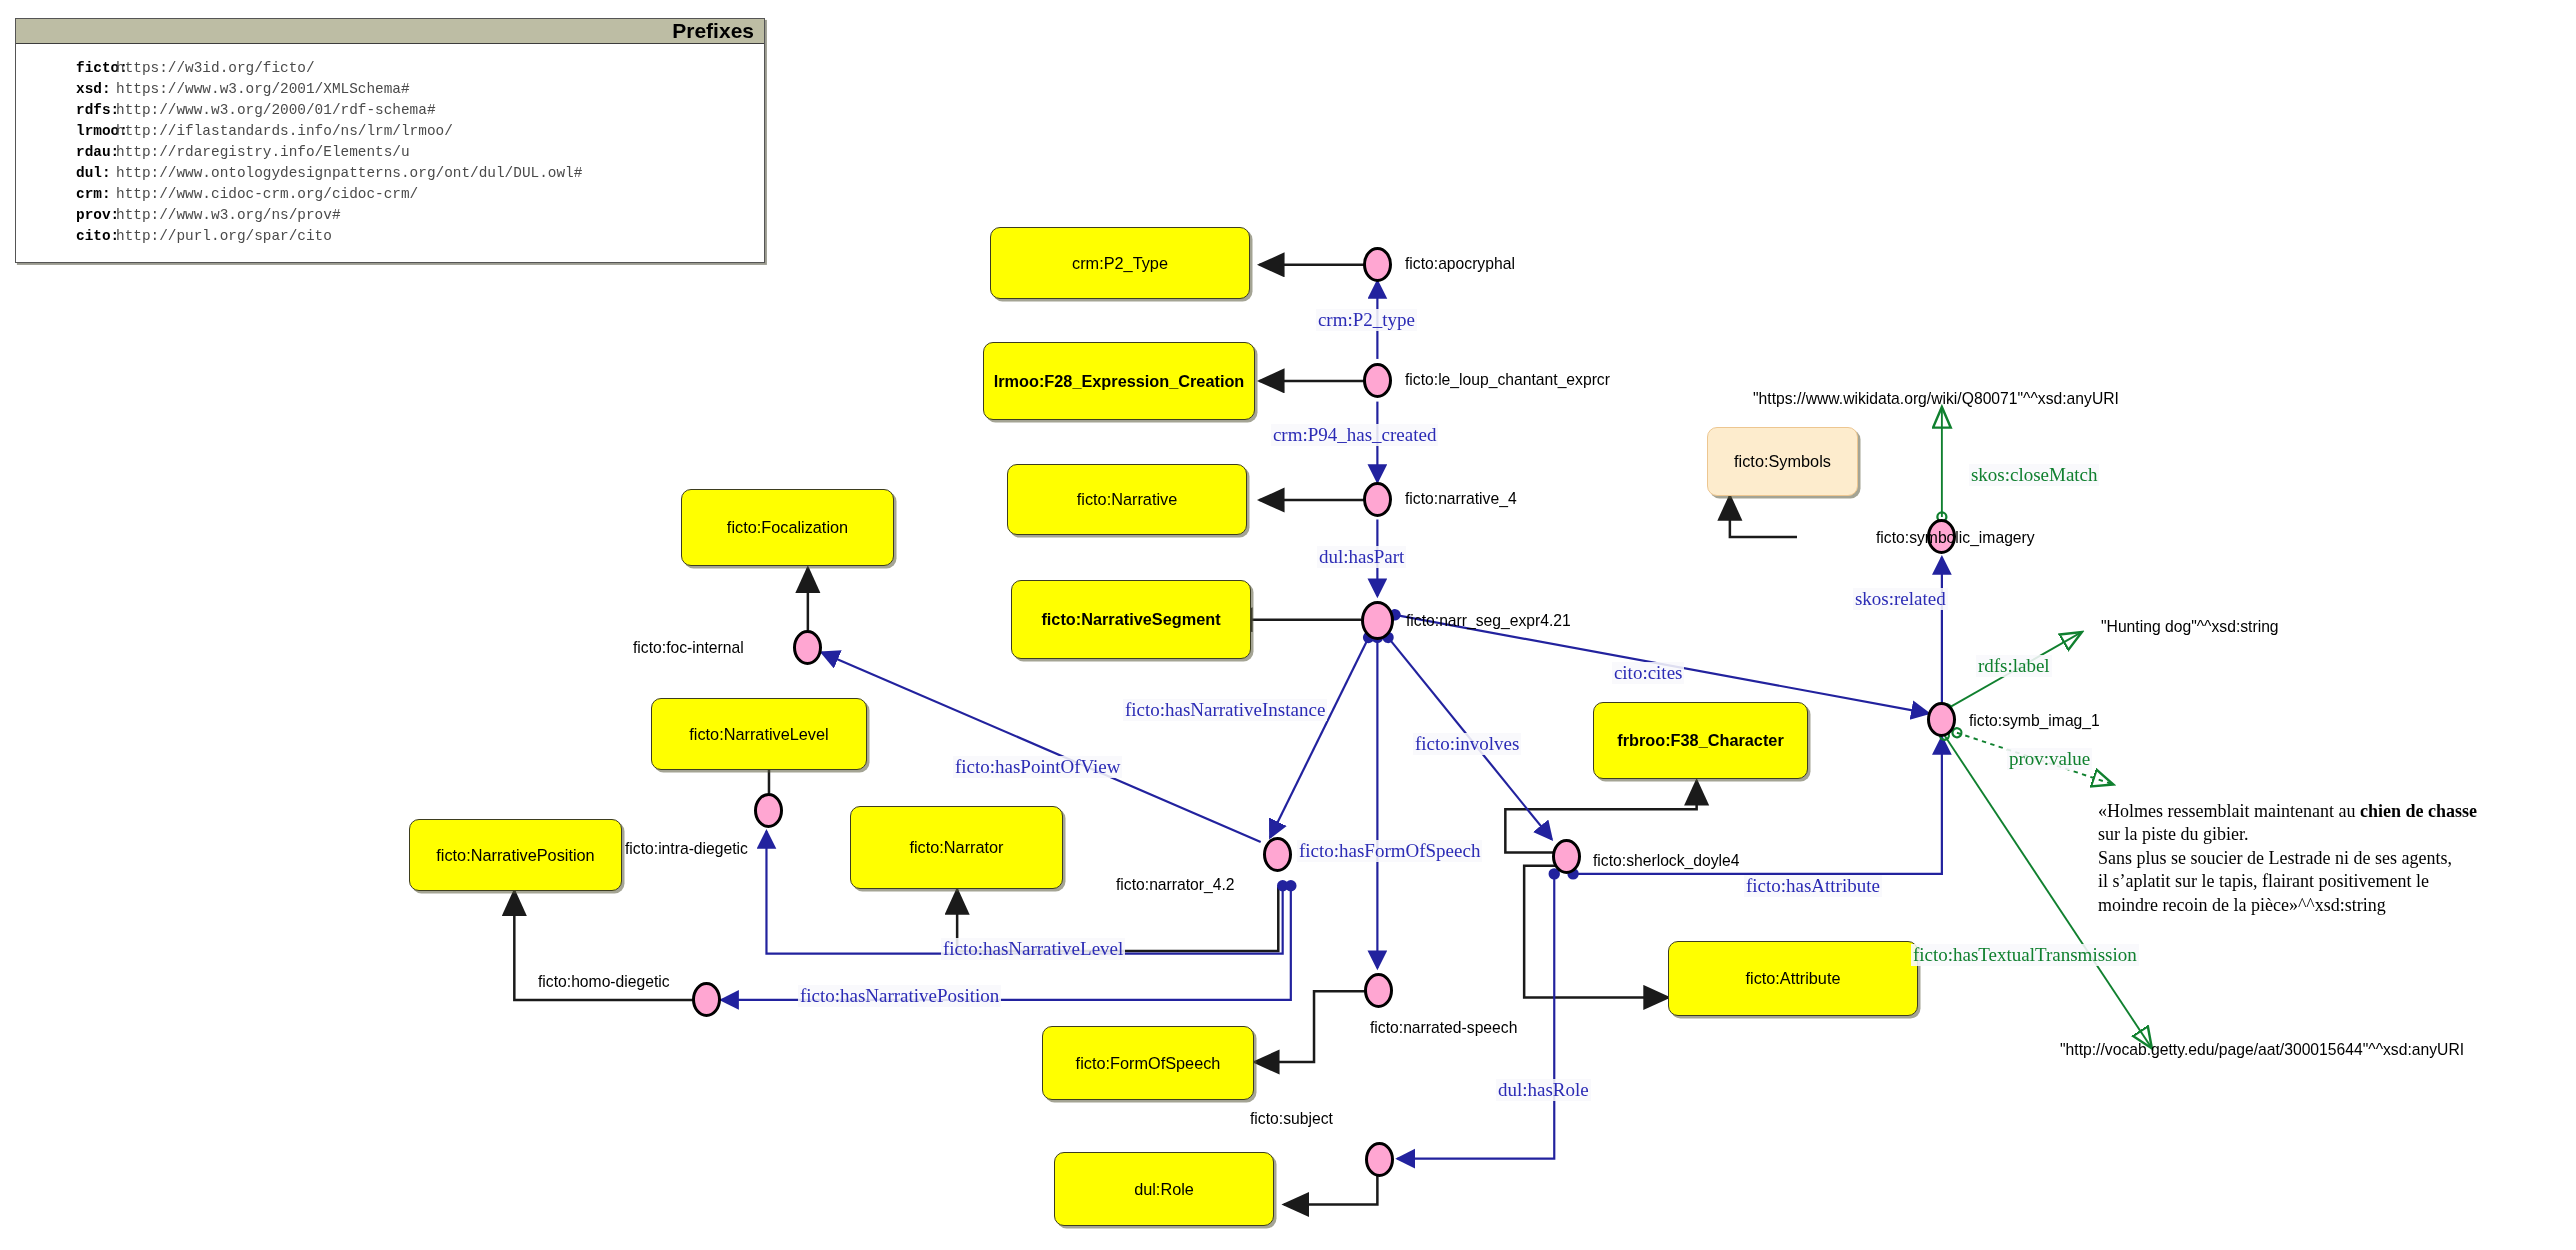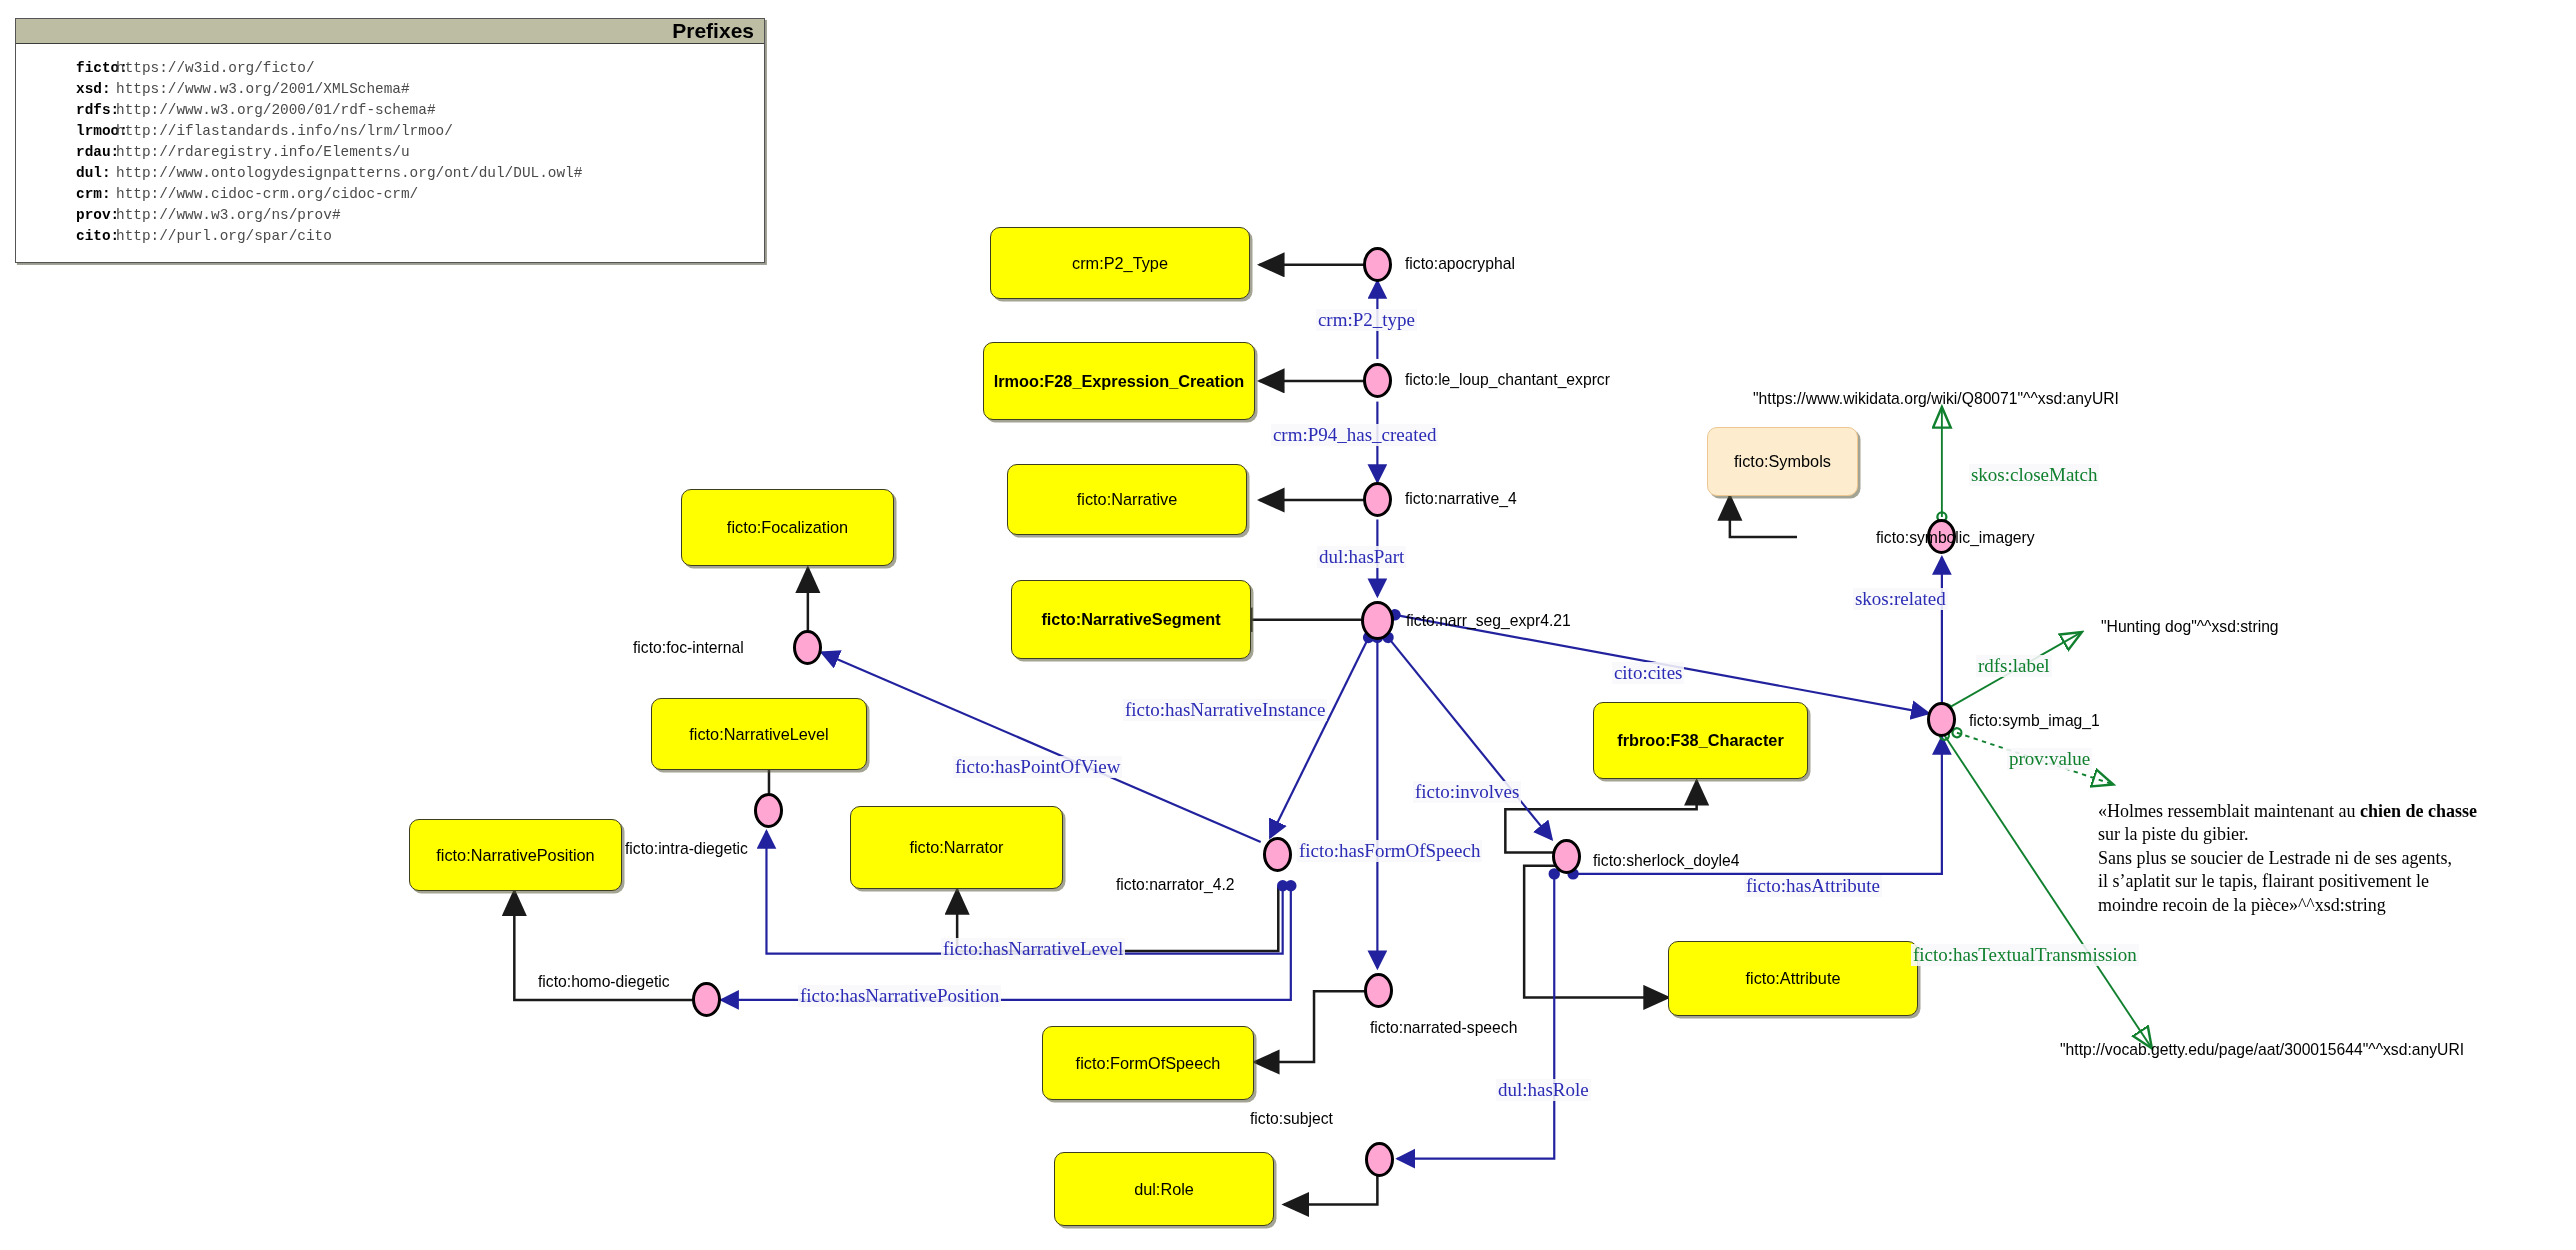--- a/index.html
+++ b/index.html
@@ -268,21 +268,21 @@
 
   <div class="node" style="left:1927px;top:702px;"></div>
   <span class="nlabel" style="left:1969px;top:712px;">ficto:symb_imag_1</span>
 
   <span class="plabel" style="left:1316px;top:309px;">crm:P2_type</span>
   <span class="plabel" style="left:1271px;top:424px;">crm:P94_has_created</span>
   <span class="plabel" style="left:1317px;top:546px;">dul:hasPart</span>
   <span class="plabel" style="left:1123px;top:699px;">ficto:hasNarrativeInstance</span>
   <span class="plabel" style="left:953px;top:756px;">ficto:hasPointOfView</span>
   <span class="plabel" style="left:1297px;top:840px;">ficto:hasFormOfSpeech</span>
-  <span class="plabel" style="left:1413px;top:733px;margin-top:48px;">ficto:involves</span>
+  <span class="plabel" style="left:1413px;top:733px;">ficto:involves</span>
   <span class="plabel" style="left:1612px;top:662px;">cito:cites</span>
   <span class="plabel" style="left:941px;top:938px;">ficto:hasNarrativeLevel</span>
   <span class="plabel" style="left:798px;top:985px;">ficto:hasNarrativePosition</span>
   <span class="plabel" style="left:1744px;top:875px;">ficto:hasAttribute</span>
   <span class="plabel" style="left:1496px;top:1079px;">dul:hasRole</span>
   <span class="plabel" style="left:1853px;top:588px;">skos:related</span>
   <span class="plabel green" style="left:1969px;top:464px;">skos:closeMatch</span>
   <span class="plabel green" style="left:1976px;top:655px;">rdfs:label</span>
   <span class="plabel green" style="left:2007px;top:748px;">prov:value</span>
   <span class="plabel green" style="left:1911px;top:944px;">ficto:hasTextualTransmission</span>

